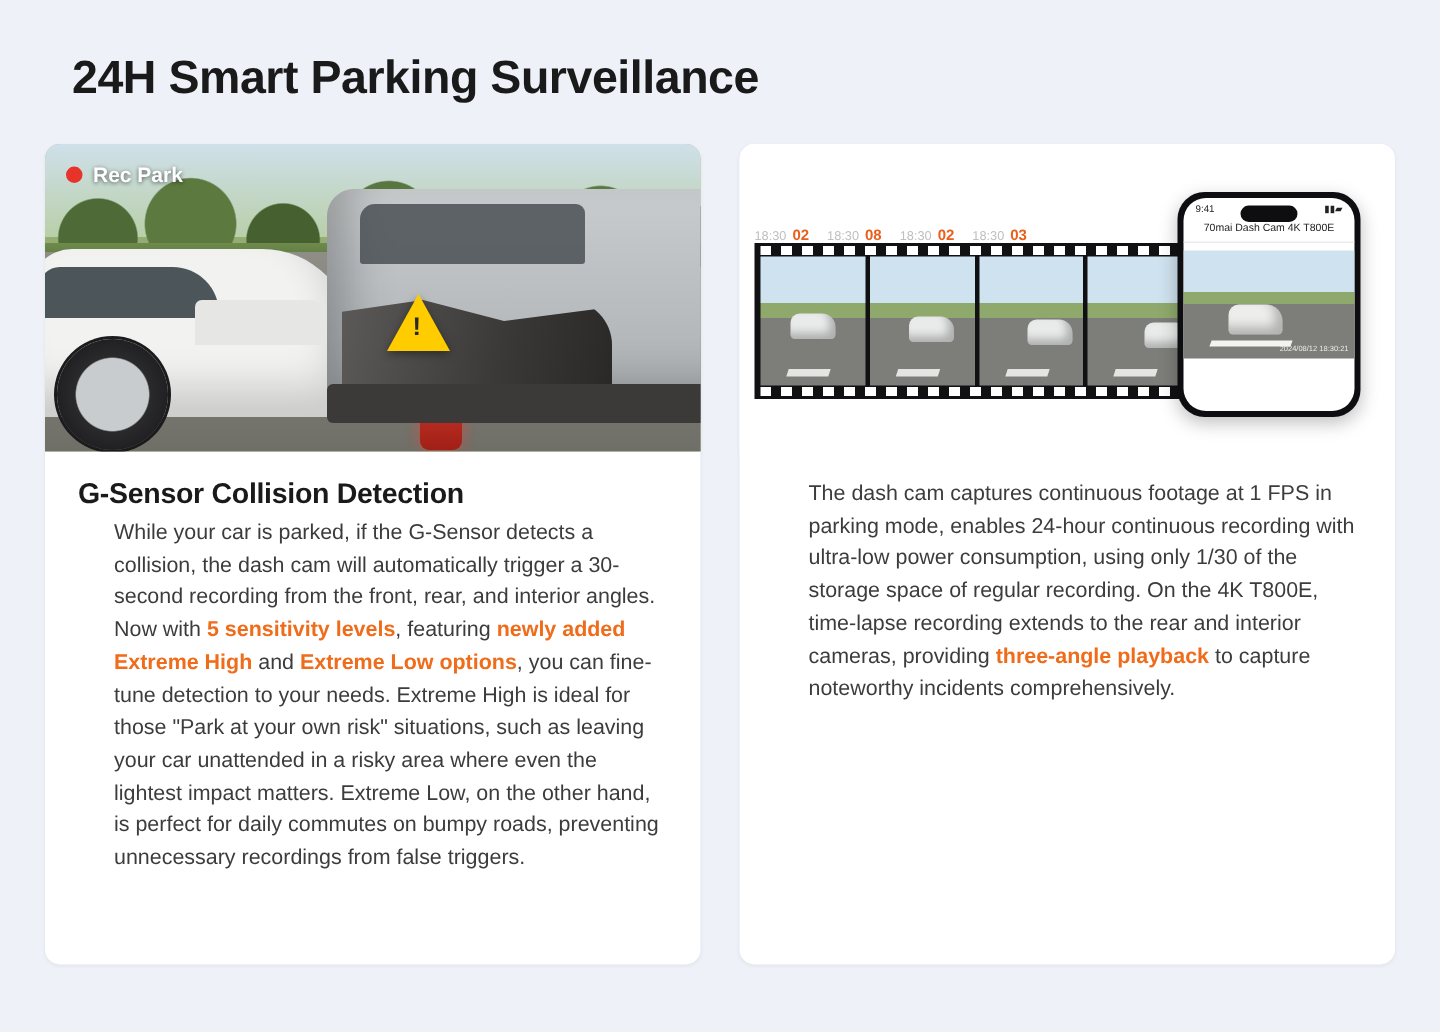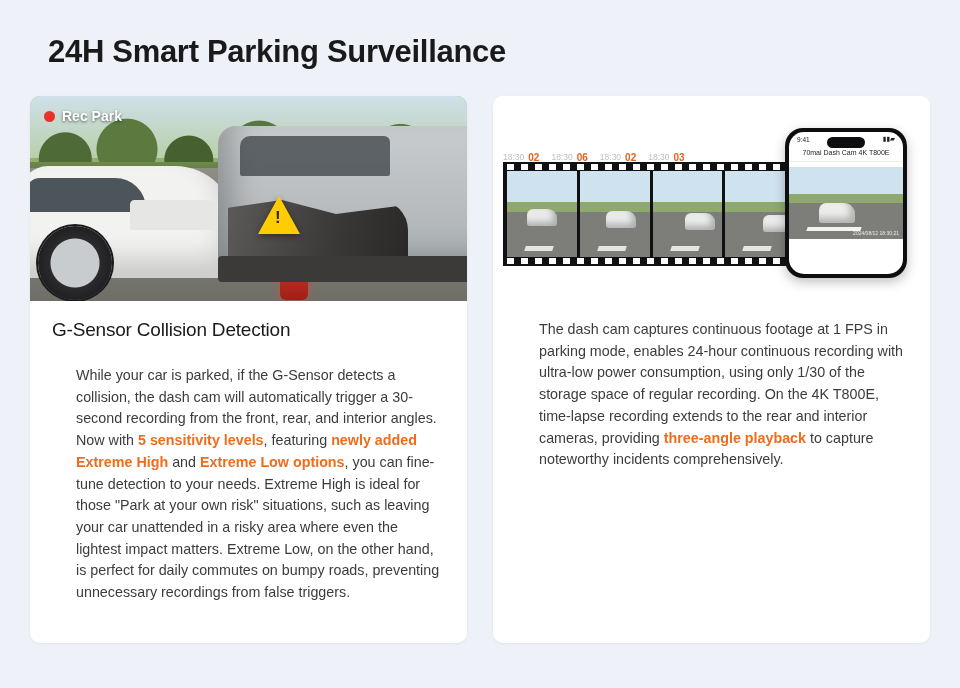--- a/index.html
+++ b/index.html
@@ -36,24 +36,24 @@
     height: 547px;
     overflow: hidden;
     position: relative;
     box-shadow: 0 1px 3px rgba(0,0,0,0.06);
   }
   .card-body {
     padding: 18px 22px 0 22px;
   }
   .card-title {
     font-size: 19px;
-    font-weight: normal;
+    font-weight: bold;
     color: #1a1a1a;
     letter-spacing: -0.2px;
-    margin-bottom: 24px;
+    margin-bottom: 4px;
   }
   .card-text {
     font-size: 14.3px;
     line-height: 1.52;
     color: #3c3c3c;
     margin-left: 24px;
   }
   .hl { color: #ef6c1a; font-weight: bold; }
 
   
@@ -278,21 +278,21 @@
     <div class="card">
       <div class="media2">
 
         <div class="ts-row">
           <div class="ts-item">
             <span class="ts-time">18:30</span>
             <span class="ts-num">02</span>
           </div>
           <div class="ts-item">
             <span class="ts-time">18:30</span>
-            <span class="ts-num">06</span>
+            <span class="ts-num">08</span>
           </div>
           <div class="ts-item">
             <span class="ts-time">18:30</span>
             <span class="ts-num">02</span>
           </div>
           <div class="ts-item">
             <span class="ts-time">18:30</span>
             <span class="ts-num">03</span>
           </div>
         </div>

